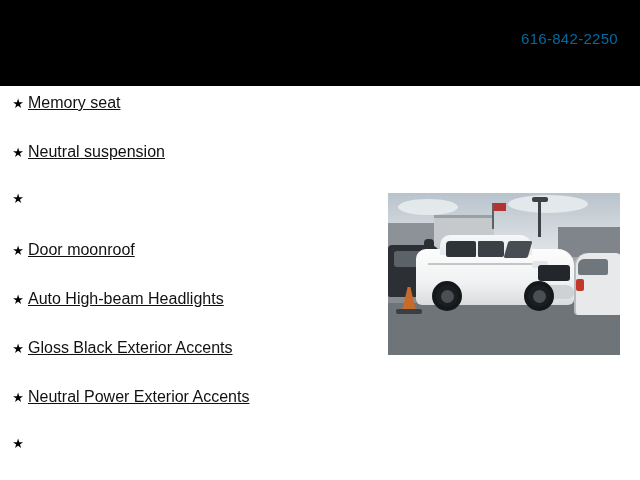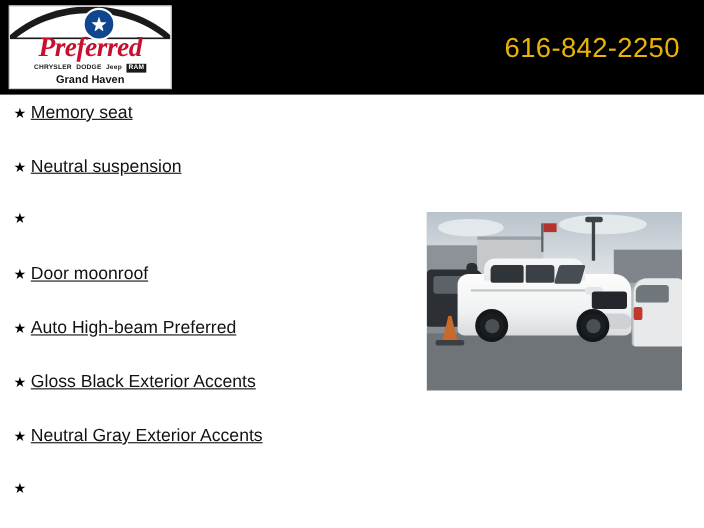--- a/index.html
+++ b/index.html
@@ -110,22 +110,22 @@
     width: 146px;
     text-align: center;
     font-size: 10px;
     font-weight: bold;
     color: #111111;
   }
   .phone {
     position: absolute;
     right: 22px;
     top: 30px;
-    color: #eab308;
-    font-size: 25px;
+    color: #0369a1;
+    font-size: 15px;
     letter-spacing: 0.3px;
   }
 
   
   .features {
     position: absolute;
     left: 0;
     top: 86px;
     width: 380px;
     padding-top: 8px;
@@ -349,37 +349,20 @@
     border-radius: 4px 4px 1px 1px;
   }
 </style>
 </head>
 <body>
 
 <div class="page">
 
   <div class="header">
 
-    <div class="logo-box">
-      <div class="logo-swoosh">
-        <svg width="146" height="30" viewBox="0 0 146 30">
-          <path d="M0 26 C 26 4, 54 0, 73 0 C 92 0, 120 4, 146 26 L146 30 L0 30 Z" fill="#1a1a1a"></path>
-          <path d="M6 28 C 30 10, 54 6, 73 6 C 92 6, 116 10, 140 28 Z" fill="#ffffff"></path>
-        </svg>
-      </div>
-      <div class="logo-emblem"></div>
-      <div class="logo-main">Preferred</div>
-      <div class="logo-brands">
-        <span class="brand">CHRYSLER</span>
-        <span class="brand">DODGE</span>
-        <span class="brand">Jeep</span>
-        <span class="brand ram">RAM</span>
-      </div>
-      <div class="logo-city">Grand Haven</div>
-    </div>
 
     <div class="phone">616-842-2250</div>
   </div>
 
   <div class="features">
 
     <div class="feature-row">
       <span class="bullet">★</span>
       <span class="feature-label">Memory seat</span>
     </div>
@@ -393,31 +376,31 @@
       <span class="bullet">★</span>
     </div>
 
     <div class="feature-row">
       <span class="bullet">★</span>
       <span class="feature-label">Door moonroof</span>
     </div>
 
     <div class="feature-row">
       <span class="bullet">★</span>
-      <span class="feature-label">Auto High-beam Preferred</span>
+      <span class="feature-label">Auto High-beam Headlights</span>
     </div>
 
     <div class="feature-row">
       <span class="bullet">★</span>
       <span class="feature-label">Gloss Black Exterior Accents</span>
     </div>
 
     <div class="feature-row">
       <span class="bullet">★</span>
-      <span class="feature-label">Neutral Gray Exterior Accents</span>
+      <span class="feature-label">Neutral Power Exterior Accents</span>
     </div>
 
     <div class="feature-row">
       <span class="bullet">★</span>
     </div>
 
   </div>
 
   <div class="photo">
     <div class="sky"></div>

